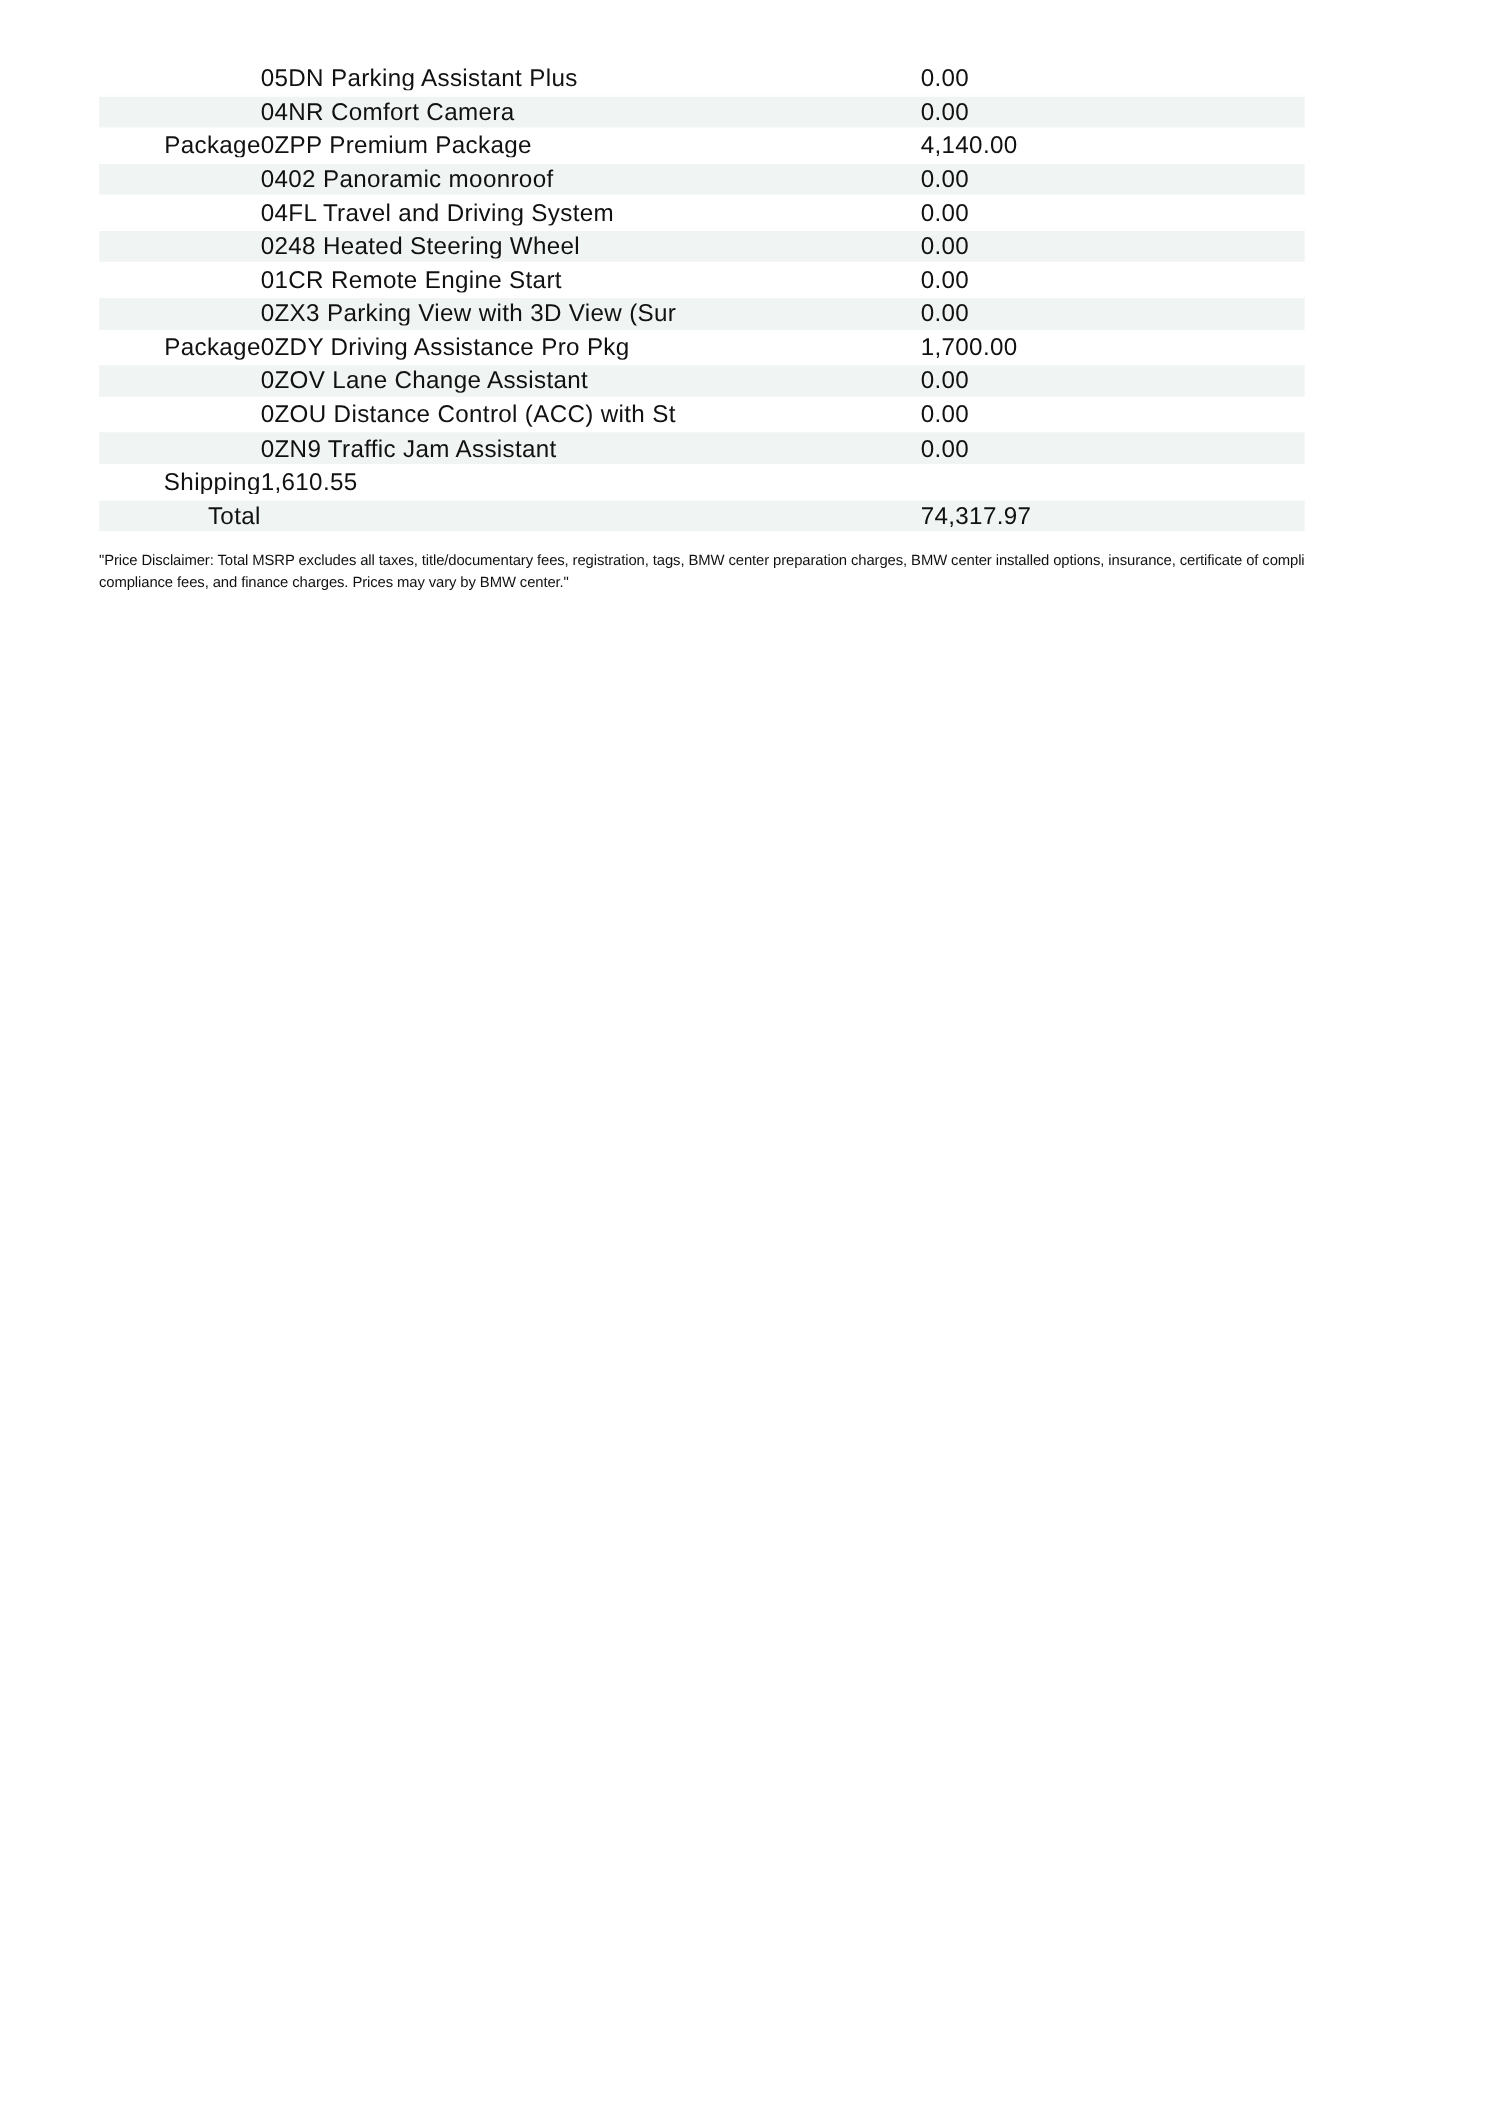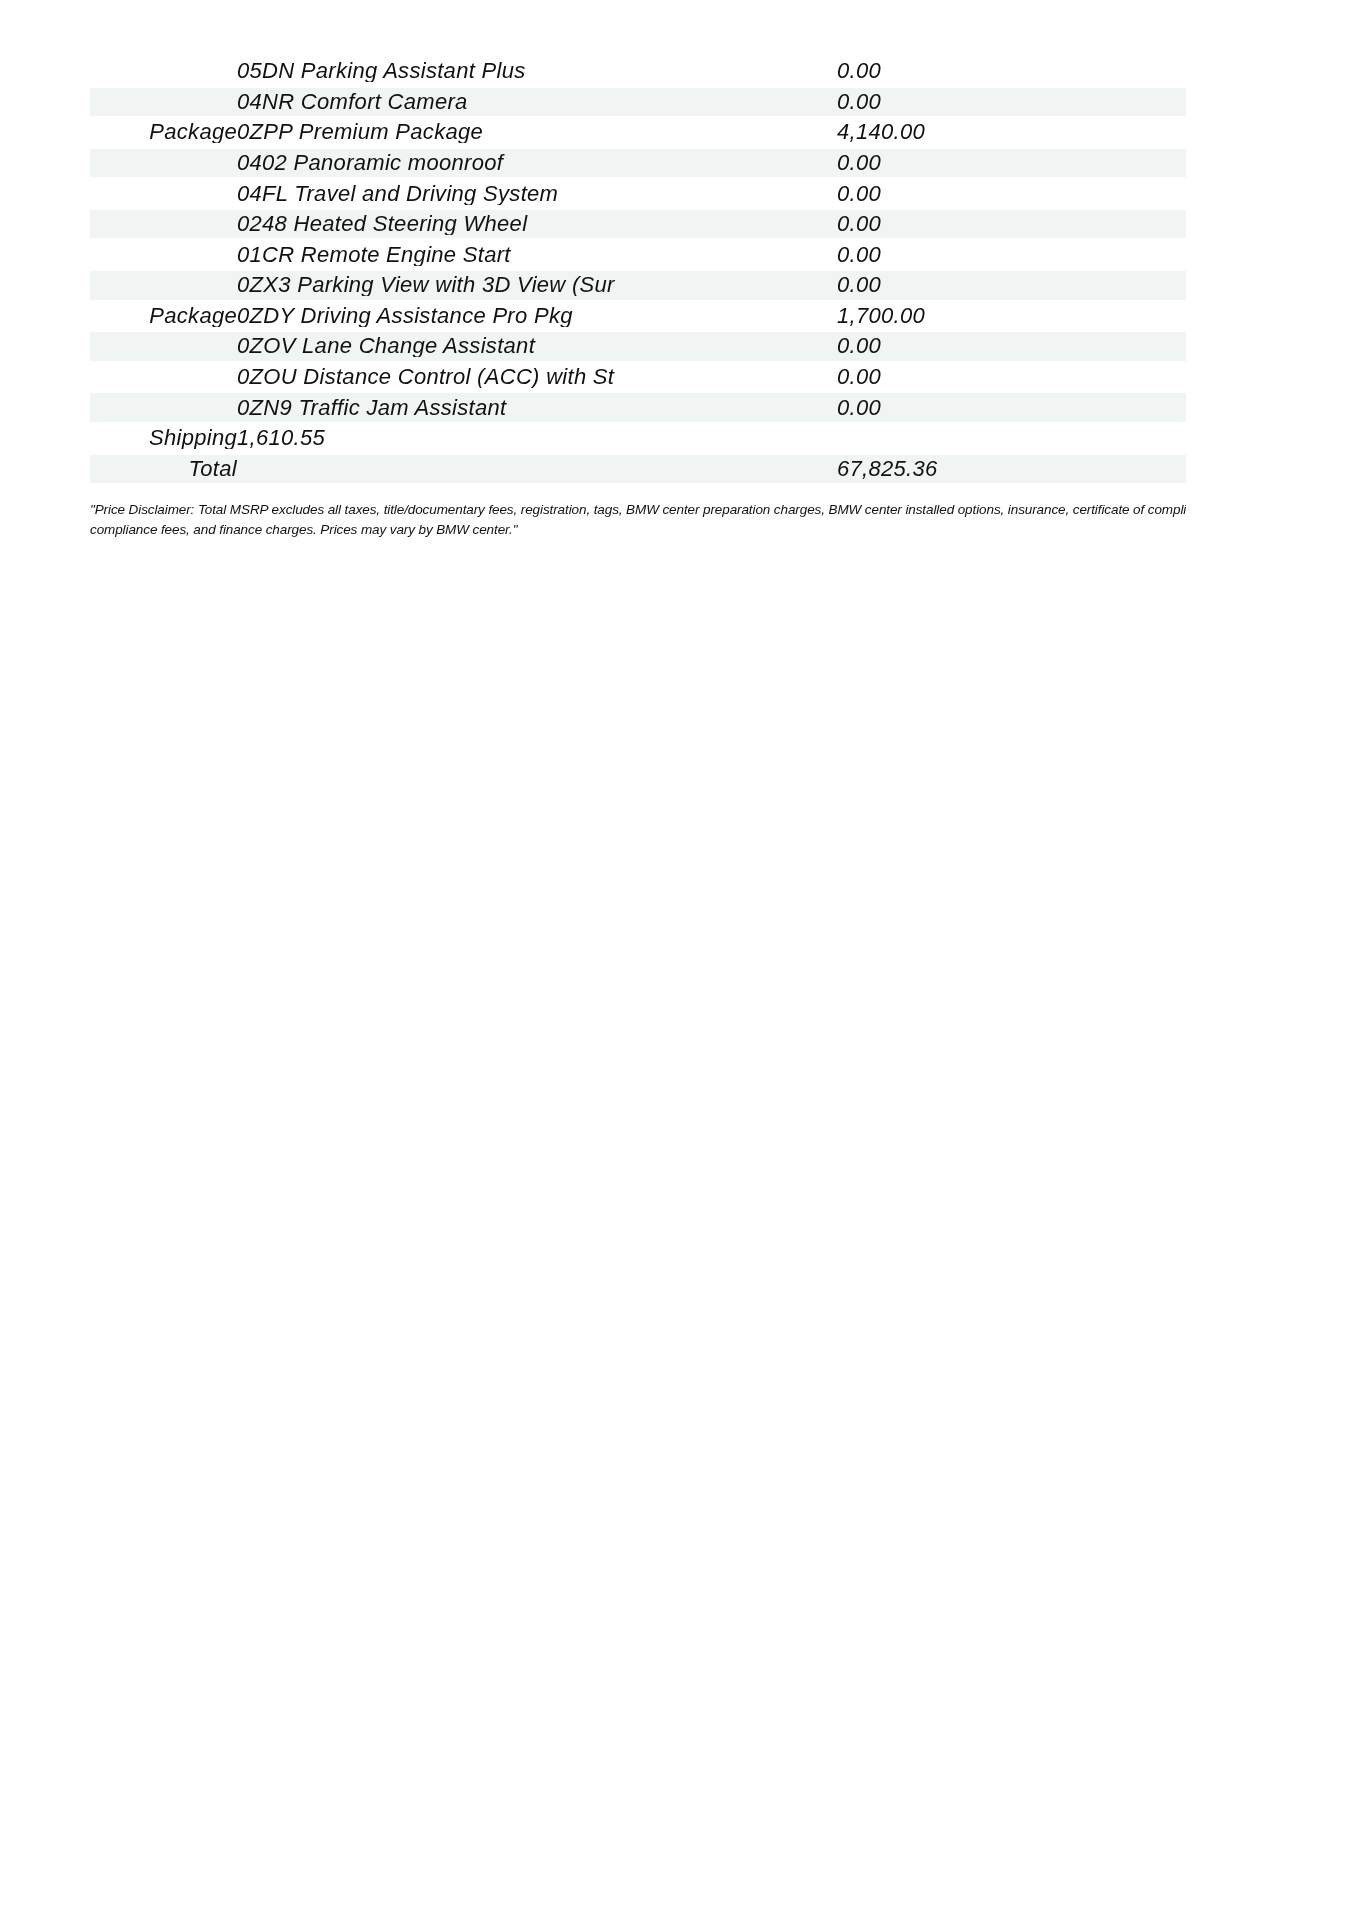--- a/index.html
+++ b/index.html
@@ -9,21 +9,20 @@
     background: #ffffff;
   }
   .page {
     position: relative;
     width: 1186px;
     height: 1920px;
     background: var(--page-bg, #ffffff);
     font-family: "Liberation Sans", "DejaVu Sans", sans-serif;
     color: var(--text-color, #111111);
     overflow: hidden;
-    font-style: italic;
   }
   .options-table {
     position: absolute;
     left: 90px;
     top: 55px;
     width: 1178px;
   }
   .row {
     display: flex;
     align-items: center;
@@ -145,20 +144,20 @@
       <div class="cell end-spacer"></div>
     </div>
       <div class="row">
       <div class="cell category">Shipping</div>
       <div class="cell price">1,610.55</div>
       <div class="cell end-spacer"></div>
     </div>
       <div class="row shaded">
       <div class="cell category">Total</div>
       <div class="cell item"></div>
-      <div class="cell price">67,825.36</div>
+      <div class="cell price">74,317.97</div>
       <div class="cell end-spacer"></div>
     </div>
     </div>
 
   <p class="disclaimer">"Price Disclaimer: Total MSRP excludes all taxes, title/documentary fees, registration, tags, BMW center preparation charges, BMW center installed options, insurance, certificate of compliance or non-compliance fees, and finance charges. Prices may vary by BMW center."</p>
 
 </div>
 
 </body></html>

